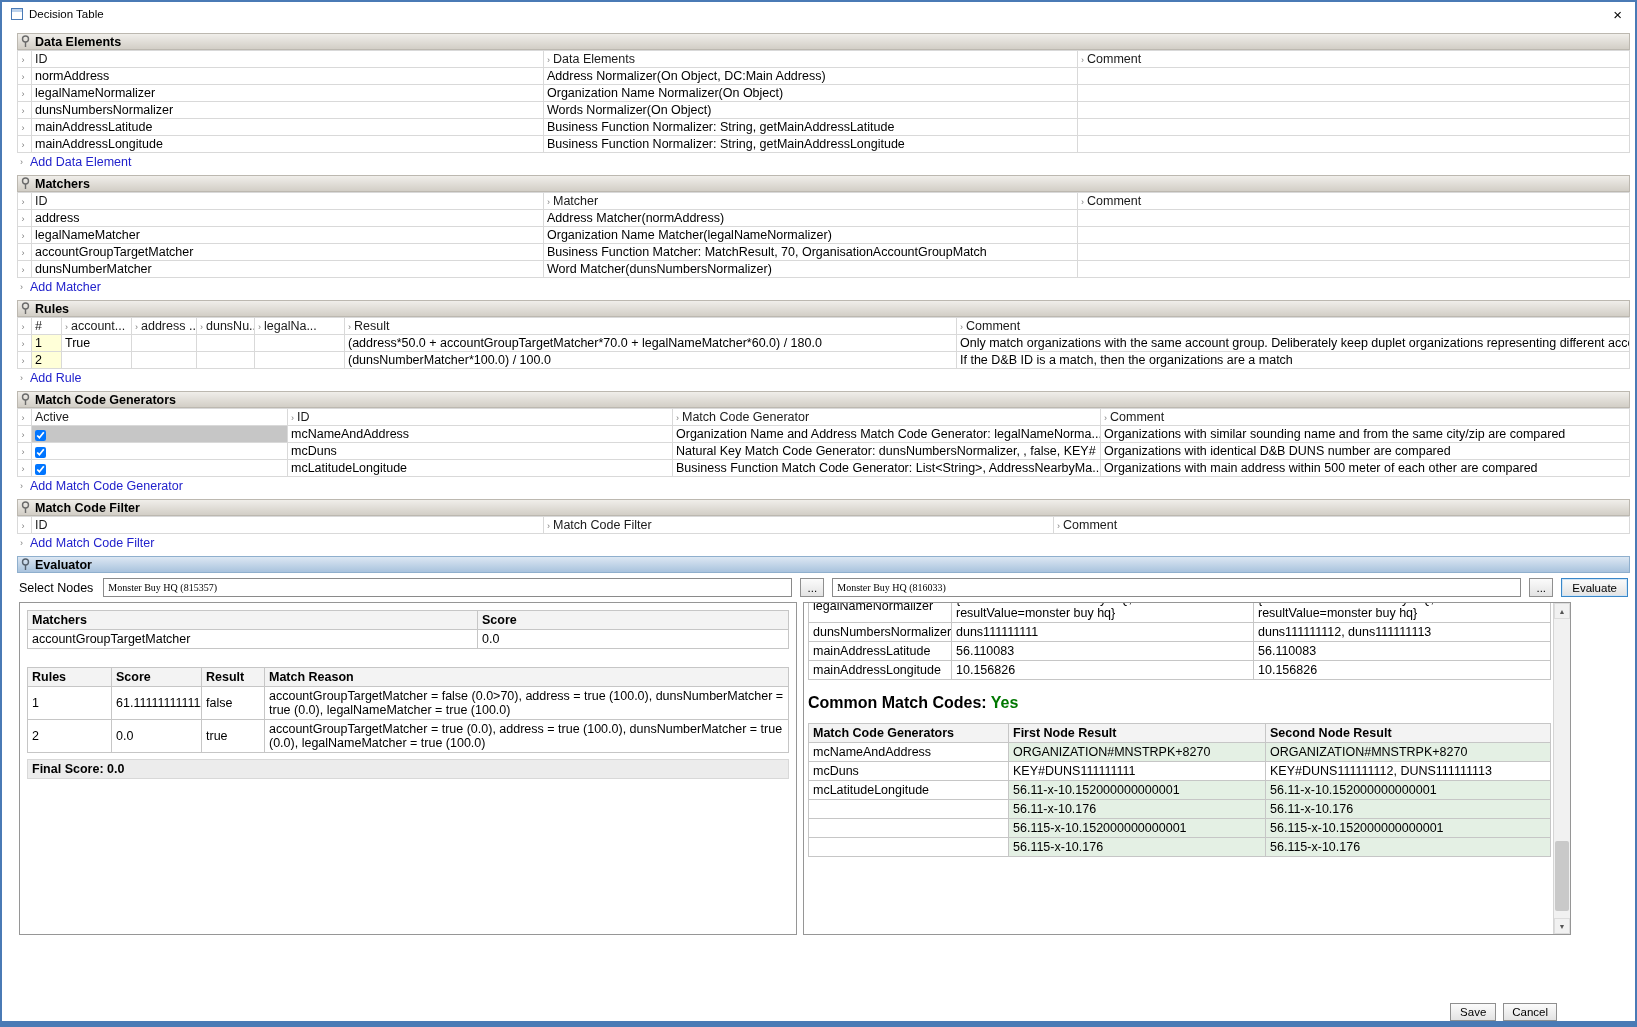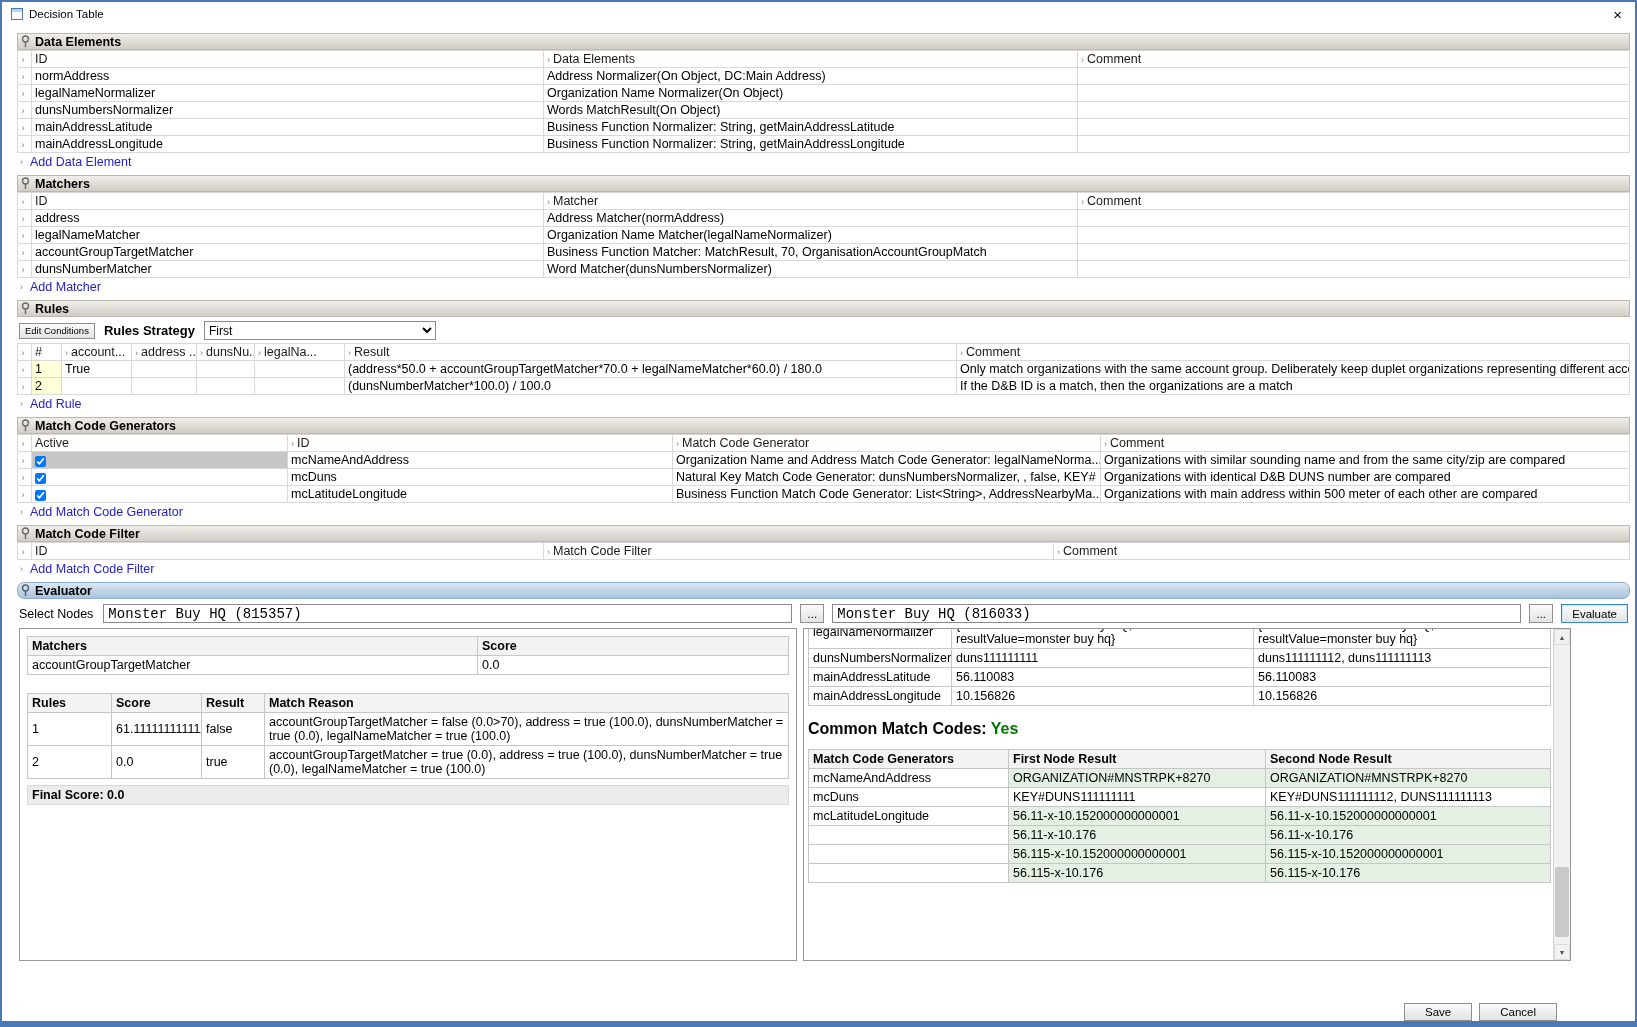--- a/index.html
+++ b/index.html
@@ -20,21 +20,21 @@
   .close-btn { margin-left:auto; font-size:15px; line-height:1; padding:0 4px; cursor:pointer; }
   .body { flex:1 1 auto; padding:3px 5px 0 15px; overflow:hidden; }
 
   .sec-bar {
     height:17px; margin-top:4px;
     background:linear-gradient(#f0eeea,#d2cec6);
     border:1px solid #bcb8b0;
     display:flex; align-items:center; gap:5px; padding:0 3px;
     font-weight:bold; font-size:12.5px;
   }
-  .sec-bar.blue { background:linear-gradient(#dce7f3,#a9c3dd); border-color:#8fafcd;border-radius:7px; }
+  .sec-bar.blue { background:linear-gradient(#dce7f3,#a9c3dd); border-color:#8fafcd; }
   .pin { flex:0 0 auto; }
 
   table.grid { width:100%; border-collapse:collapse; table-layout:fixed; background:#fff; }
   .grid th, .grid td {
     border:1px solid #d9d9d9; height:17px; padding:0 3px;
     overflow:hidden; white-space:nowrap; text-align:left;
     font-weight:normal; font-size:12.5px; vertical-align:middle;
   }
   .grid th { color:#1a1a1a; }
   td.h, th.h { padding:0 1px; text-align:center; }
@@ -45,29 +45,29 @@
   .active-cell { padding:0 2px; }
   .active-cell input { width:11px; height:11px; margin:1px 0 0 0; vertical-align:middle; }
 
   .addrow { height:18px; display:flex; align-items:center; gap:4px; padding-left:3px; }
   .addlink { color:#2222cc; cursor:pointer; font-size:12.5px; text-decoration:none; }
 
   .rules-toolbar { display:flex; align-items:center; gap:9px; height:23px; margin:2px 0 1px 2px; }
   .btn {
     font-family:"Liberation Sans", sans-serif;
     border:1px solid #8f8f8f; background:linear-gradient(#fbfbfb,#e3e3e3);
-    font-size:11.5px; height:18px; padding:0 20px; cursor:pointer;
+    font-size:11.5px; height:18px; padding:0 8px; cursor:pointer;
   }
   .btn.tiny { font-size:9.5px; height:16px; padding:0 5px; }
   .strategy-label { font-weight:bold; font-size:13px; }
   select.strategy { width:232px; height:19px; font-size:12px; border:1px solid #8a8a8a; background:#fff; font-family:"Liberation Sans", sans-serif; }
 
   .eval-nodes { display:flex; align-items:center; gap:8px; margin:5px 2px 5px 2px; }
   .sn-label { font-size:12.5px; margin-right:2px; }
-  .node-input { flex:1; height:19px; border:1px solid #8a8a8a; padding:0 4px; font-family:Liberation Mono, monospace; font-size:14px; }
+  .node-input { flex:1; height:19px; border:1px solid #8a8a8a; padding:0 4px; font-family:Liberation Serif, serif; font-size:10px; }
   .btn.dots { width:24px; padding:0; height:19px; }
   .btn.evaluate { height:19px; border:1px solid #3a87c8; box-shadow:0 0 0 1px #cfe4f5 inset; padding:0 10px; }
 
   .eval-panels { display:flex; gap:6px; height:333px; margin-left:2px; }
   .panel { border:1px solid #969696; background:#fff; }
   .panel.left { width:778px; padding:7px 7px; overflow:hidden; }
   .panel.right { width:768px; position:relative; overflow:hidden; padding:0 19px 0 4px; }
 
   table.etable { border-collapse:collapse; width:100%; table-layout:fixed; }
   .etable th, .etable td {
@@ -136,21 +136,21 @@
       </tr>
       <tr>
         <td class="h"><span class="grip">›</span></td>
         <td class="small">legalNameNormalizer</td>
         <td>Organization Name Normalizer(On Object)</td>
         <td class="small"></td>
       </tr>
       <tr>
         <td class="h"><span class="grip">›</span></td>
         <td class="small">dunsNumbersNormalizer</td>
-        <td>Words MatchResult(On Object)</td>
+        <td>Words Normalizer(On Object)</td>
         <td class="small"></td>
       </tr>
       <tr>
         <td class="h"><span class="grip">›</span></td>
         <td class="small">mainAddressLatitude</td>
         <td>Business Function Normalizer: String, getMainAddressLatitude</td>
         <td class="small"></td>
       </tr>
       <tr>
         <td class="h"><span class="grip">›</span></td>
@@ -216,27 +216,20 @@
       <span class="grip">›</span>
       <a class="addlink">Add Matcher</a>
     </div>
 
     <div class="sec-bar">
       <svg class="pin" width="9" height="13" viewBox="0 0 9 13">
           <circle cx="4.5" cy="4" r="3" fill="none" stroke="#6b6b6b" stroke-width="1.4"></circle>
           <line x1="4.5" y1="7" x2="4.5" y2="12" stroke="#6b6b6b" stroke-width="1.4"></line>
         </svg>
       <span>Rules</span>
-    </div>
-    <div class="rules-toolbar">
-      <button class="btn tiny">Edit Conditions</button>
-      <span class="strategy-label">Rules Strategy</span>
-      <select class="strategy">
-        <option>First</option>
-      </select>
     </div>
     <table class="grid">
       <colgroup>
           <col style="width:14px">
           <col style="width:30px">
           <col style="width:70px">
           <col style="width:65px">
           <col style="width:58px">
           <col style="width:90px">
           <col style="width:612px">

